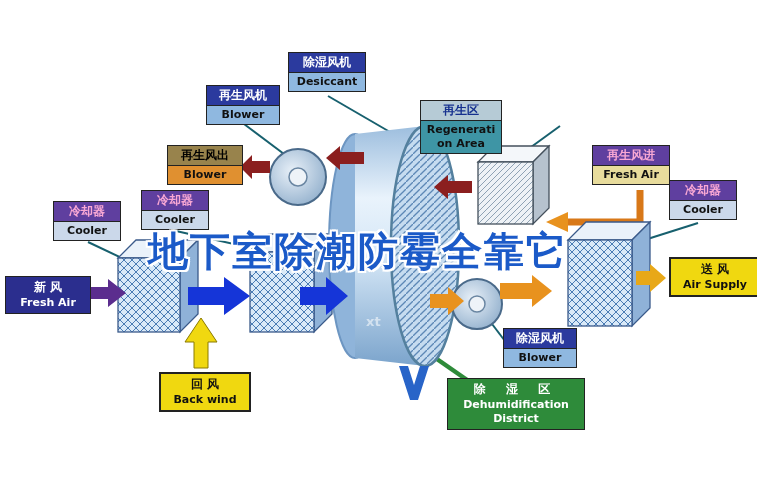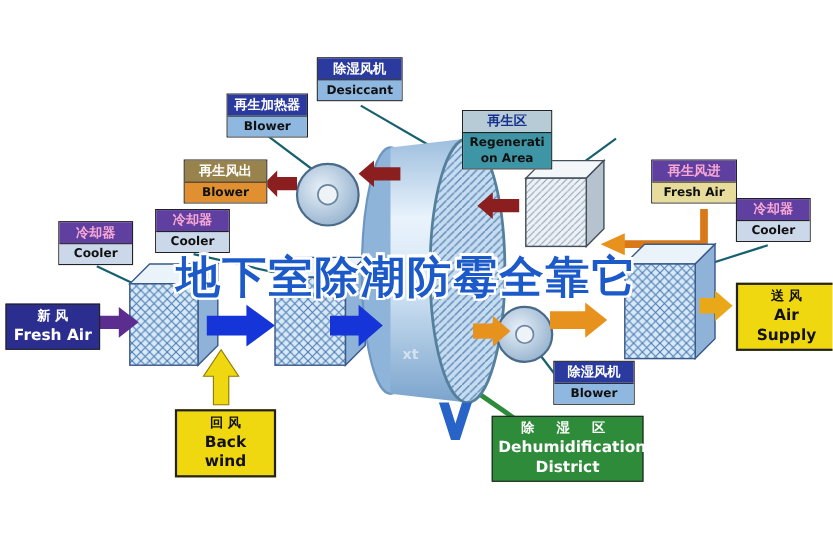--- a/index.html
+++ b/index.html
@@ -7,41 +7,41 @@
          font-family:"DejaVu Sans",sans-serif;}
   svg{position:absolute;left:0;top:0;z-index:1;}
 
   
   .lbl{position:absolute;z-index:5;font-weight:bold;text-align:center;
        border:1px solid #222;font-size:12px;line-height:1.25;background:#fff;}
   .lbl .hdr{padding:2px 4px;}
   .lbl .bdy{padding:2px 4px;border-top:1px solid #222;font-size:11px;color:#111;}
   .hdr-blue{background:var(--header-blue,#2B3A9E);color:#fff;}
   .hdr-purple{background:var(--header-purple,#5F3F9F);color:#f9a8d4;}
-  .hdr-tan{background:var(--header-tan,#98834C);color:#ffffff;}
+  .hdr-tan{background:var(--header-tan,#98834C);color:#000000;}
   .hdr-grayblue{background:#B6CBD6;color:#15308E;}
   .bdy-blue{background:#8FB8E0;}
   .bdy-lightgray{background:#CBD8EA;}
   .bdy-orange{background:#E09030;}
   .bdy-teal{background:var(--teal,#3E95A5);color:#07262c;word-break:break-all;}
   .bdy-paleyellow{background:#E8DC9C;}
 
   .solid{position:absolute;z-index:5;font-weight:bold;text-align:center;
          border:1px solid #222;font-size:12px;line-height:1.3;padding:3px 5px;}
-  .solid .en{display:block;font-size:14px;}
+  .solid .en{display:block;font-size:11px;}
   .solid .zh{display:block;}
   .navybox{background:var(--navy,#2B2E8E);color:#fff;}
   .yellowbox{background:var(--yellow,#F0D810);color:#111;border:2px solid #222;}
   .greenbox{background:var(--green,#2E8B3A);color:#fff;}
 
   
   .title{position:absolute;left:148px;top:224px;z-index:6;white-space:nowrap;
          font-weight:bold;font-size:40px;letter-spacing:2px;color:var(--title-blue,#1B5AC8);
          text-shadow:-2px -2px 0 #fff,2px -2px 0 #fff,-2px 2px 0 #fff,2px 2px 0 #fff,
-                     0 -2px 0 #fff,0 2px 0 #fff,-2px 0 0 #fff,2px 0 0 #fff;margin-left:12px;}
+                     0 -2px 0 #fff,0 2px 0 #fff,-2px 0 0 #fff,2px 0 0 #fff;}
 
   
   .arrow-purple{fill:var(--arrow-purple,#5B2D8E);}
   .arrow-blue{fill:var(--arrow-blue,#1535D8);}
   .arrow-yellow{fill:var(--yellow,#F0D810);stroke:#8a7a00;stroke-width:1;}
   .arrow-orange{fill:var(--orange,#E8921E);}
   .arrow-amber{fill:#E8A818;}
   .arrow-maroon{fill:var(--maroon,#8B1F1F);}
   .callout{stroke:#17606E;stroke-width:2;fill:none;}
   .callout-thick{stroke:#2E8B9A;stroke-width:3.5;fill:none;}
@@ -146,21 +146,21 @@
       <polygon class="arrow-amber" points="636,271 650,271 650,264 666,278 650,292 650,285 636,285"></polygon>
       <polygon class="arrow-maroon" points="364,152 340,152 340,146 326,158 340,170 340,164 364,164"></polygon>
       <polygon class="arrow-maroon" points="270,161 252,161 252,155 240,167 252,179 252,173 270,173"></polygon>
       <polygon class="arrow-maroon" points="472,181 448,181 448,175 434,187 448,199 448,193 472,193"></polygon>
     </g>
 
     <polygon points="399,366 408,366 414,385 420,366 429,366 418,400 410,400" fill="#2864C8"></polygon>
   </svg>
 
   <div class="lbl" style="left:206px;top:85px;width:72px;">
-    <div class="hdr hdr-blue">再生加热器</div>
+    <div class="hdr hdr-blue">再生风机</div>
     <div class="bdy bdy-blue">Blower</div>
   </div>
 
   <div class="lbl" style="left:288px;top:52px;width:76px;">
     <div class="hdr hdr-blue">除湿风机</div>
     <div class="bdy bdy-blue">Desiccant</div>
   </div>
 
   <div class="lbl" style="left:420px;top:52px;width:80px;margin-top:48px;">
     <div class="hdr hdr-grayblue">再生区</div>

